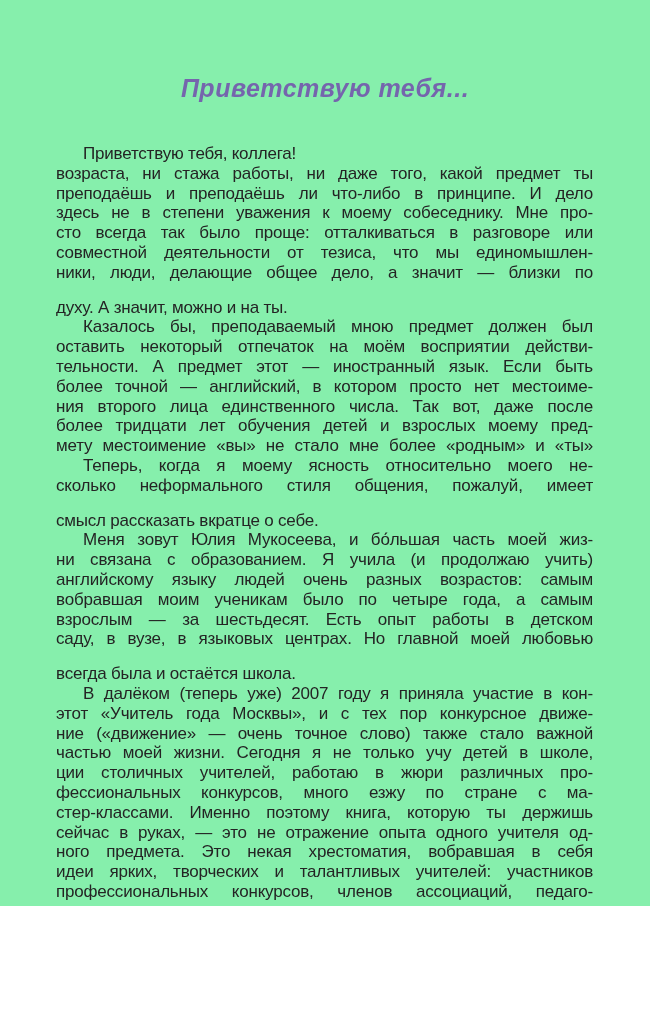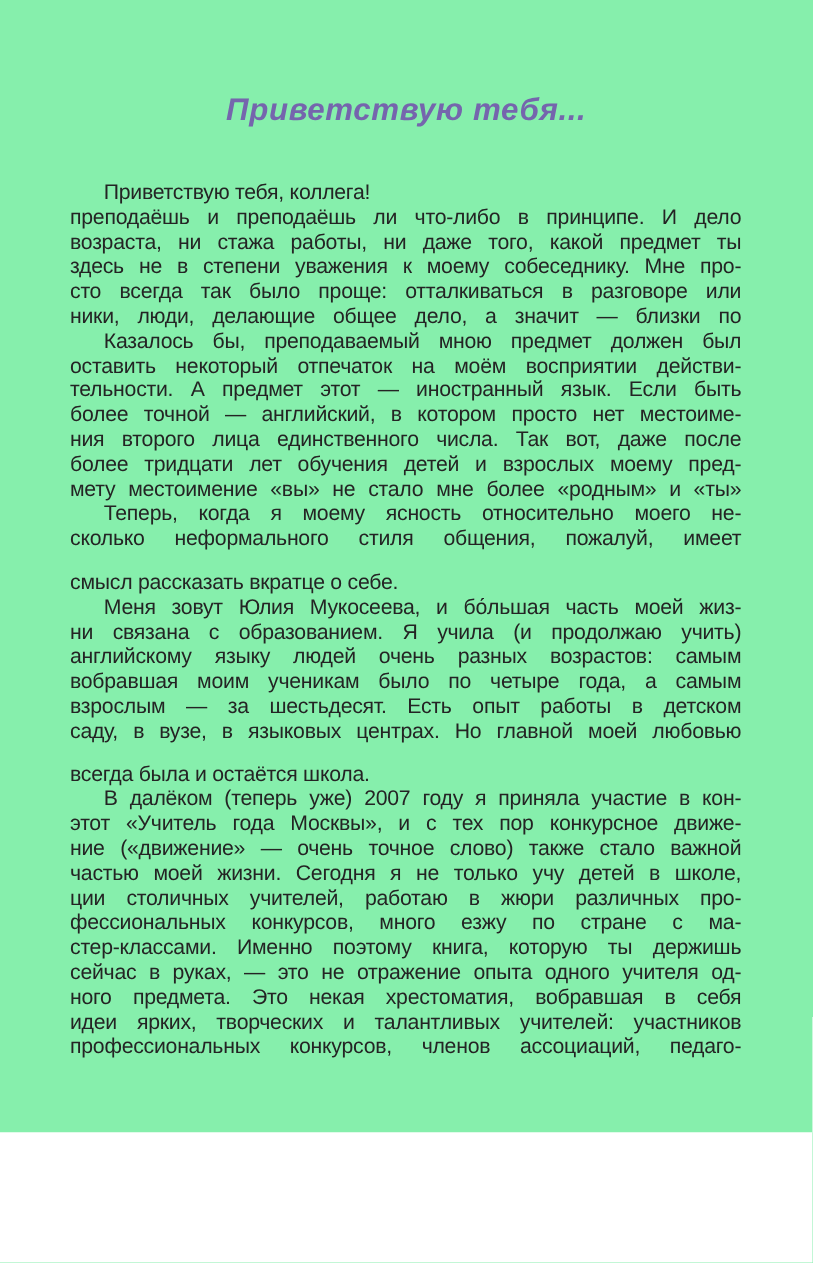--- a/index.html
+++ b/index.html
@@ -75,25 +75,27 @@
 
 <div class="page">
 
   <div class="chapter-title">Приветствую тебя...</div>
 
   <div class="body-text">
       <div class="paragraph">
         <div class="line indent no-just">Приветствую тебя, коллега!</div>
       </div>
       <div class="paragraph">
+        <div class="line">возраста, ни стажа работы, ни даже того, какой предмет ты</div>
         <div class="line">преподаёшь и преподаёшь ли что-либо в принципе. И дело</div>
-        <div class="line">возраста, ни стажа работы, ни даже того, какой предмет ты</div>
         <div class="line">здесь не в степени уважения к моему собеседнику. Мне про-</div>
         <div class="line">сто всегда так было проще: отталкиваться в разговоре или</div>
+        <div class="line">совместной деятельности от тезиса, что мы единомышлен-</div>
         <div class="line">ники, люди, делающие общее дело, а значит — близки по</div>
+        <div class="line no-just">духу. А значит, можно и на ты.</div>
       </div>
       <div class="paragraph">
         <div class="line indent">Казалось бы, преподаваемый мною предмет должен был</div>
         <div class="line">оставить некоторый отпечаток на моём восприятии действи-</div>
         <div class="line">тельности. А предмет этот — иностранный язык. Если быть</div>
         <div class="line">более точной — английский, в котором просто нет местоиме-</div>
         <div class="line">ния второго лица единственного числа. Так вот, даже после</div>
         <div class="line">более тридцати лет обучения детей и взрослых моему пред-</div>
         <div class="line">мету местоимение «вы» не стало мне более «родным» и «ты»</div>
       </div>

